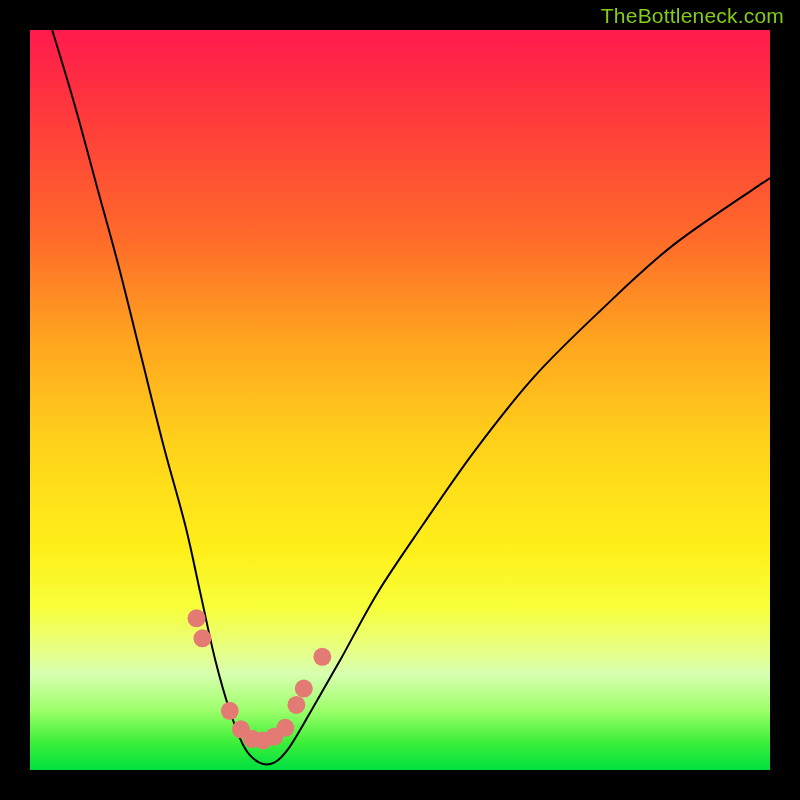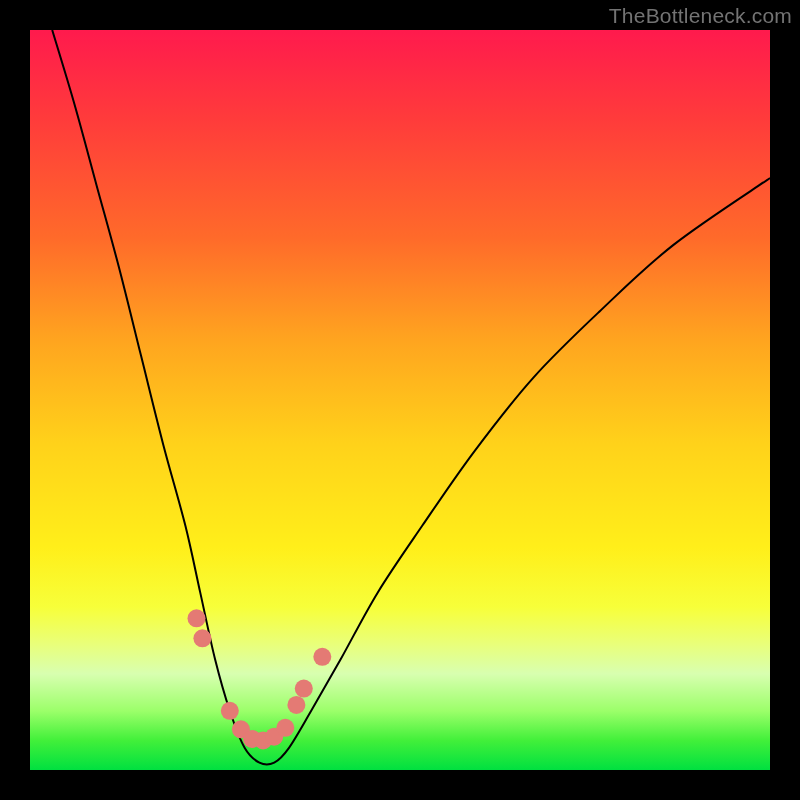--- a/index.html
+++ b/index.html
@@ -38,22 +38,22 @@
       #e9ff7a 83%,
       #d8ffb0 87%,
       #9cff6a 92%,
       #42f03a 96%,
       #00e040 100%
     );
   }
   .watermark {
     position: absolute;
     top: 4px;
-    right: 8px;
-    color: #737373;
+    right: 16px;
+    color: #84cc16;
     font-size: 21px;
     font-weight: 400;
     letter-spacing: 0.2px;
     user-select: none;
   }
   svg.curves {
     position: absolute;
     left: 0;
     top: 0;
     width: 740px;

